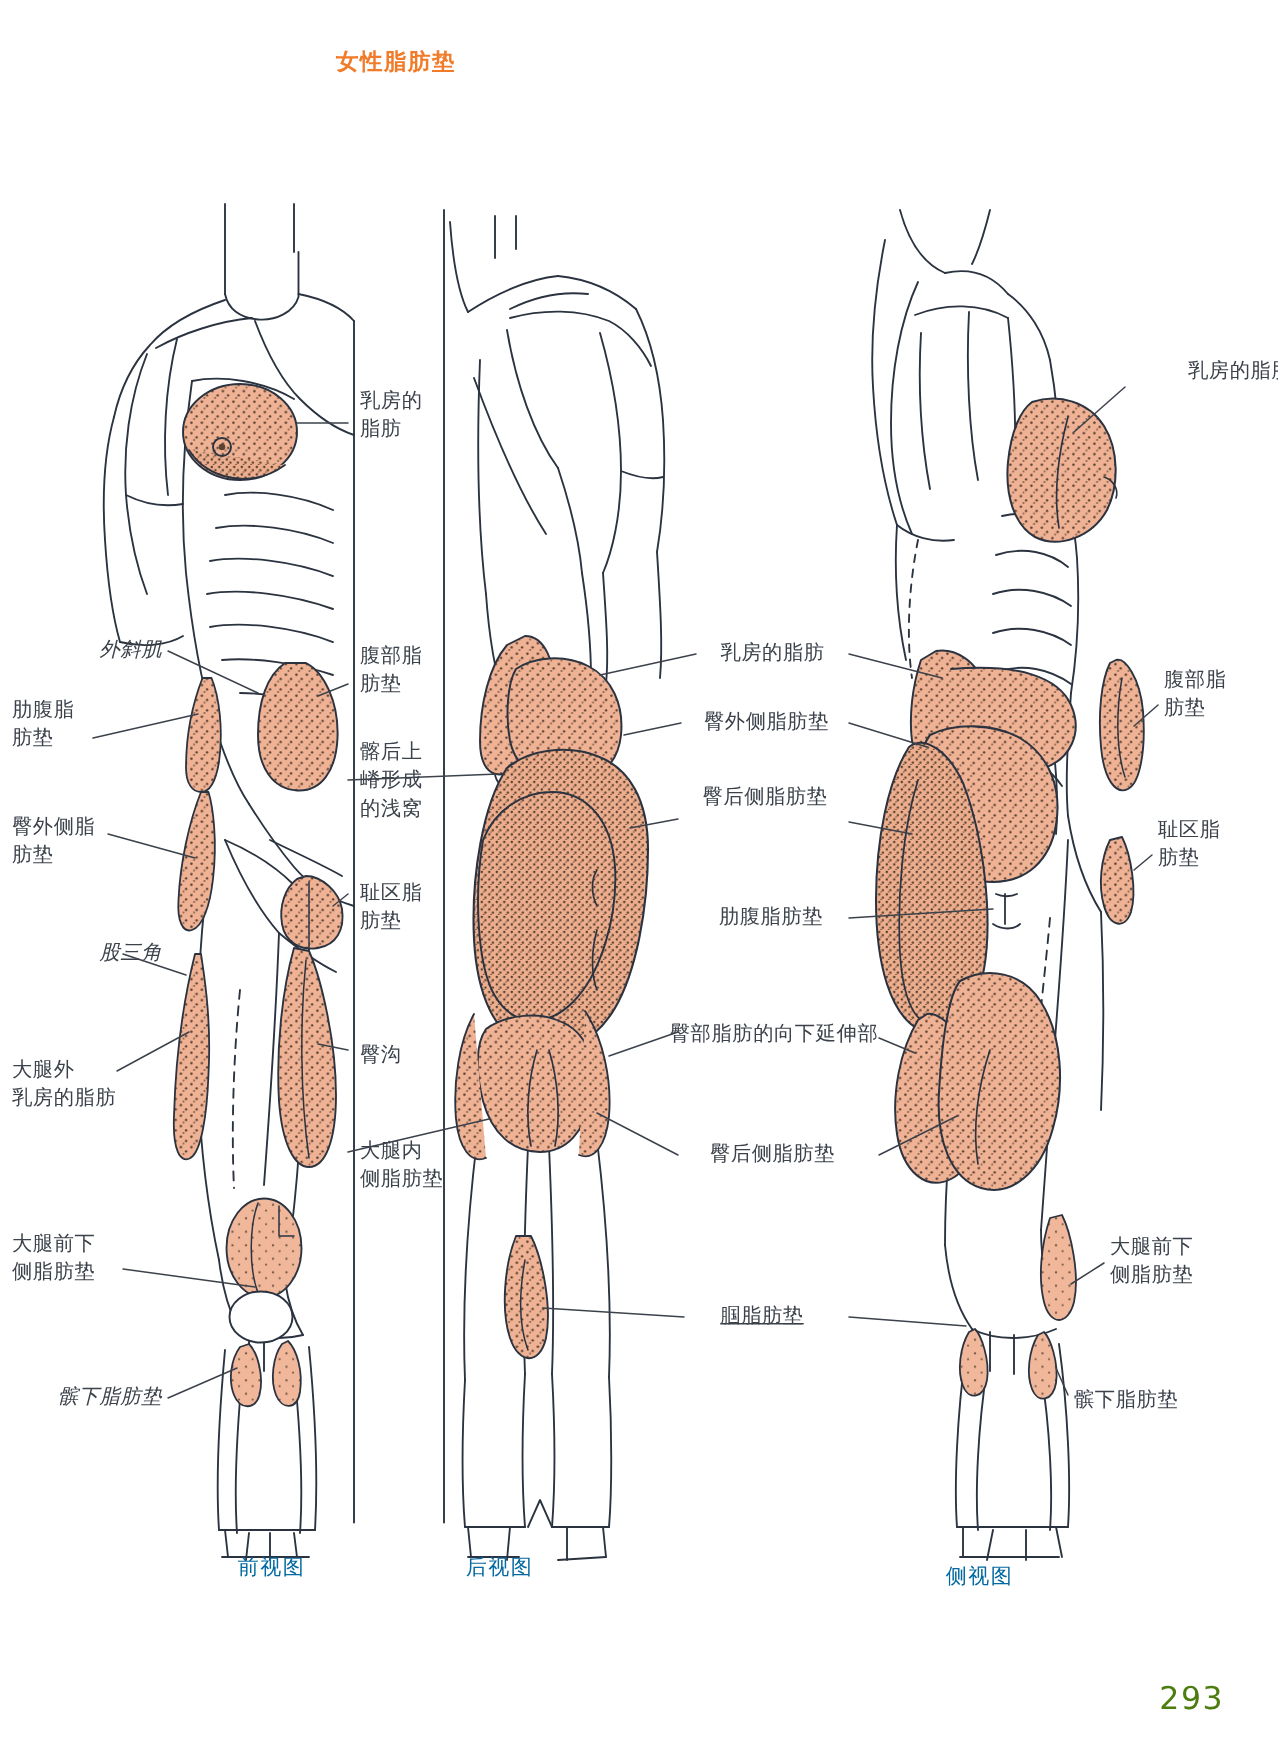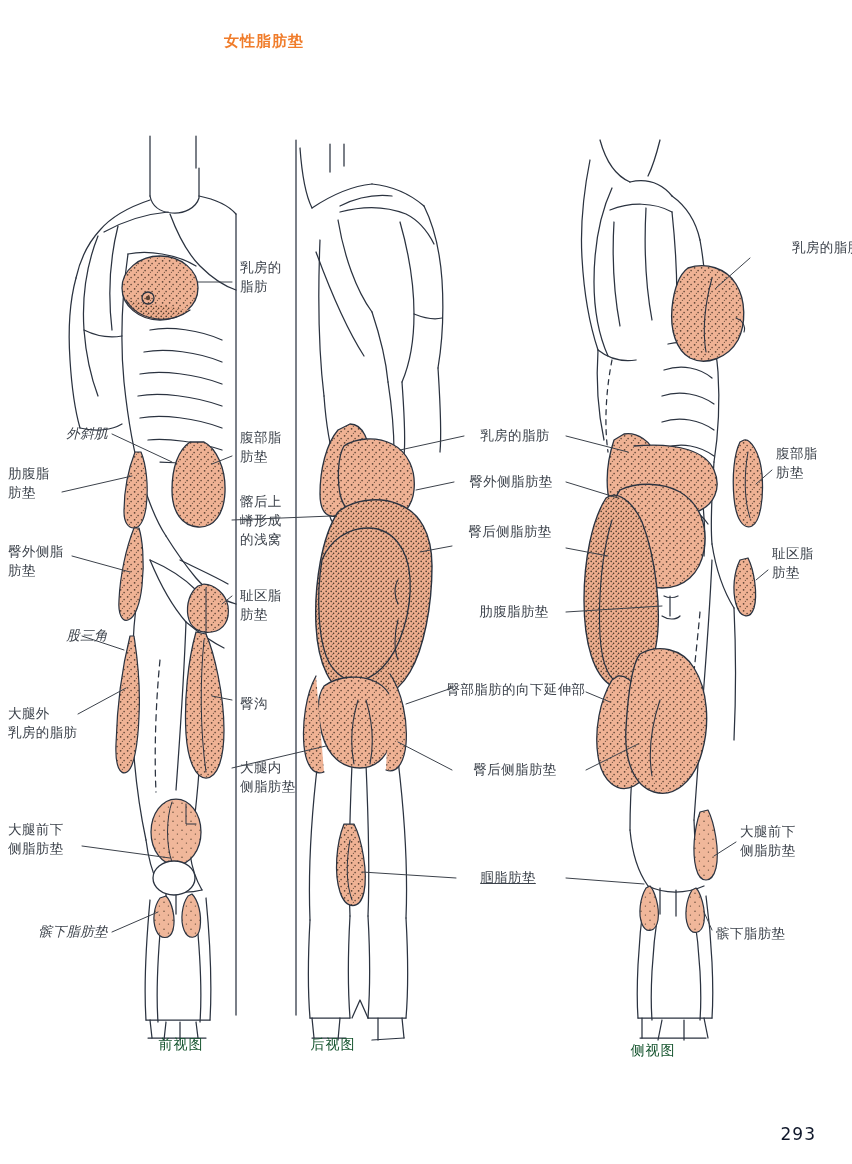--- a/index.html
+++ b/index.html
@@ -20,27 +20,27 @@
   #art{position:absolute;left:0;top:0;width:852px;height:1164px;}
 
   .lbl{
     position:absolute;font-size:13.5px;line-height:19px;
     color:#3c424b;white-space:pre-line;letter-spacing:.4px;
   }
   .lbl.r{text-align:right;font-style:italic;}
   .lbl.c{text-align:center;}
 
   .viewcap{
-    position:absolute;font-size:14px;color:#14532d;letter-spacing:1px;
+    position:absolute;font-size:14px;color:#0369a1;letter-spacing:1px;
     text-align:center;
   }
 
   .pagenum{
     position:absolute;right:36px;bottom:20px;
-    font-size:17px;color:#0f172a;letter-spacing:1px;
+    font-size:21px;color:#4d7c0f;letter-spacing:1px;
   }
 </style>
 </head>
 <body>
 
 <div id="page">
 
   <div class="title">女性脂肪垫</div>
 
   <svg id="art" viewBox="0 0 852 1164">

